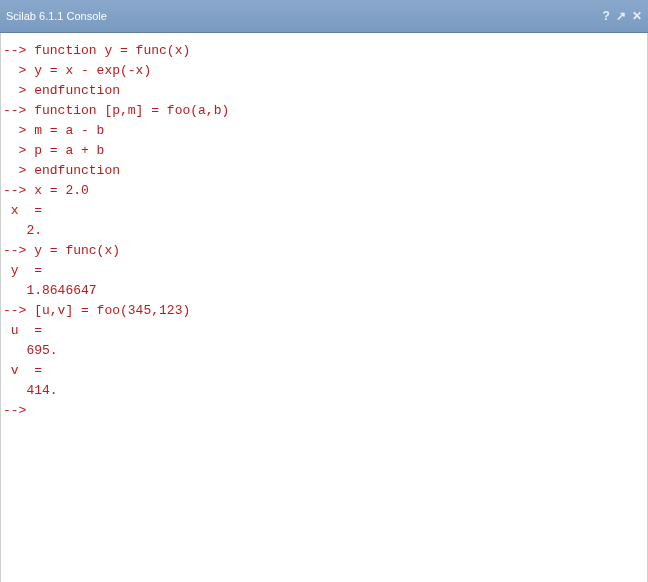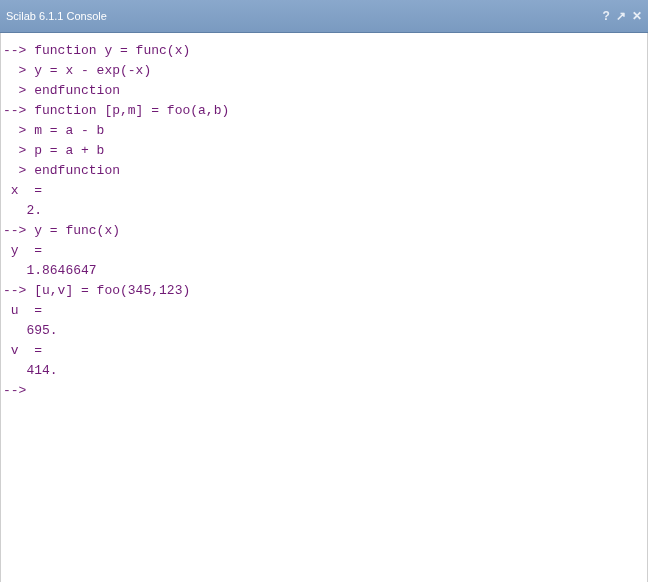--- a/index.html
+++ b/index.html
@@ -41,21 +41,21 @@
     background: #ffffff;
     padding: 8px 0 0 0;
     height: calc(100% - 20px);
     overflow: auto;
     border: 1px solid #cfcfcf;
     border-top: none;
   }
   .line {
     font-family: "Courier New", Courier, monospace;
     font-size: 13px;
-    color: #701a75;
+    color: #b91c1c;
     white-space: pre;
     line-height: 20px;
     padding-left: 2px;
   }
 </style>
 </head>
 <body>
 
 <div class="titlebar">
   <span class="titlebar-title">Scilab 6.1.1 Console</span>
@@ -70,20 +70,21 @@
   <div class="line"></div>
   <div class="line">--&gt; function y = func(x)</div>
   <div class="line">  &gt; y = x - exp(-x)</div>
   <div class="line">  &gt; endfunction</div>
   <div class="line"></div>
   <div class="line">--&gt; function [p,m] = foo(a,b)</div>
   <div class="line">  &gt; m = a - b</div>
   <div class="line">  &gt; p = a + b</div>
   <div class="line">  &gt; endfunction</div>
   <div class="line"></div>
+  <div class="line">--&gt; x = 2.0</div>
   <div class="line"> x  = </div>
   <div class="line"></div>
   <div class="line">   2.</div>
   <div class="line"></div>
   <div class="line">--&gt; y = func(x)</div>
   <div class="line"> y  = </div>
   <div class="line"></div>
   <div class="line">   1.8646647</div>
   <div class="line"></div>
   <div class="line">--&gt; [u,v] = foo(345,123)</div>

